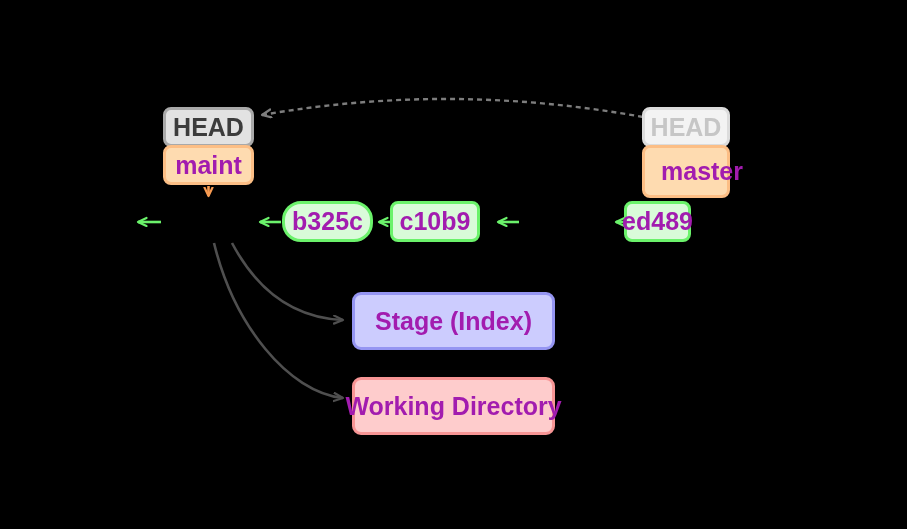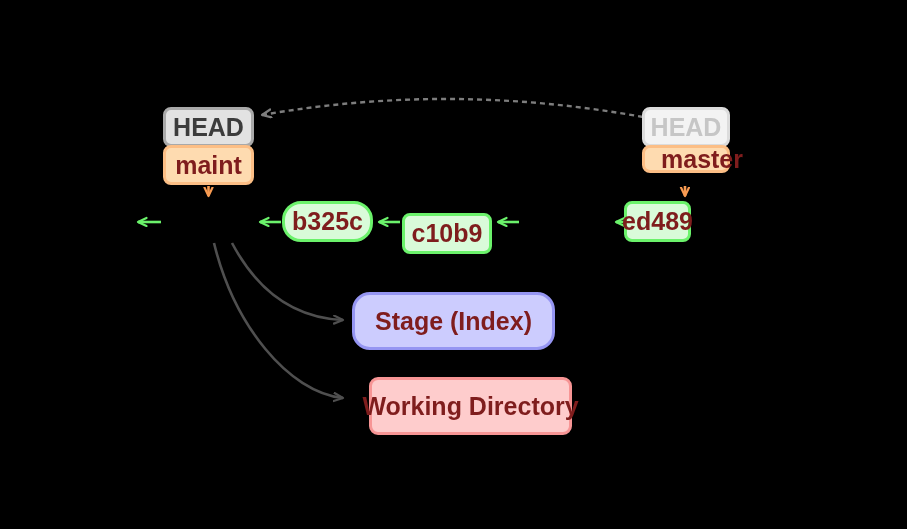--- a/index.html
+++ b/index.html
@@ -21,21 +21,21 @@
     left: 0; top: 0;
     width: 907px; height: 529px;
   }
   .box {
     position: absolute;
     box-sizing: border-box;
     display: flex;
     align-items: center;
     justify-content: center;
     border-radius: 8px;
-    color: #7f1d1d;
+    color: #a21caf;
     font-size: 25px;
     line-height: 1;
     white-space: nowrap;
   }
   .head-active {
     background: #e2e2e2;
     border: 3px solid #a9a9a9;
     color: #3c3c3c;
   }
   .head-inactive {
@@ -49,21 +49,21 @@
   }
   .commit {
     background: #d9fbd9;
     border: 3px solid #6bf26b;
     top: 201px;
     height: 41px;
   }
   .stage {
     background: #ccccfe;
     border: 3px solid #9595f2;
-    border-radius: 18px;
+    border-radius: 9px;
   }
   .workdir {
     background: #fecccc;
     border: 3px solid #f79595;
     border-radius: 9px;
   }
 </style>
 </head>
 <body>
 
@@ -97,22 +97,22 @@
     <line x1="685" y1="186" x2="685" y2="196" stroke="#f89b52" stroke-width="2.6" marker-end="url(#m-orange)"></line>
 
     <path d="M 232 243 C 258 292 295 318 343 320" fill="none" stroke="#4f4f4f" stroke-width="2.6" marker-end="url(#m-gray)"></path>
     <path d="M 214 243 C 234 325 288 392 343 398" fill="none" stroke="#4f4f4f" stroke-width="2.6" marker-end="url(#m-gray)"></path>
   </svg>
 
   <div class="box head-active" style="left:163px; top:107px; width:91px; height:40px;">HEAD</div>
   <div class="box branch" style="left:163px; top:145px; width:91px; height:40px;">maint</div>
 
   <div class="box head-inactive" style="left:642px; top:107px; width:88px; height:40px;">HEAD</div>
-  <div class="box branch" style="left:642px; top:145px; width:88px; height:28px;padding-left:32px;">master</div>
+  <div class="box branch" style="left:642px; top:145px; width:88px; height:53px;padding-left:32px;">master</div>
 
   <div class="box commit" style="left:282px; width:91px;border-radius:19px;">b325c</div>
-  <div class="box commit" style="left:402px; width:90px;margin-top:12px;">c10b9</div>
+  <div class="box commit" style="left:390px; width:90px;">c10b9</div>
   <div class="box commit" style="left:624px; width:67px;">ed489</div>
 
   <div class="box stage" style="left:352px; top:292px; width:203px; height:58px;">Stage (Index)</div>
-  <div class="box workdir" style="left:352px; top:377px; width:203px; height:58px;margin-left:17px;">Working Directory</div>
+  <div class="box workdir" style="left:352px; top:377px; width:203px; height:58px;">Working Directory</div>
 
 </div>
 
 </body></html>

